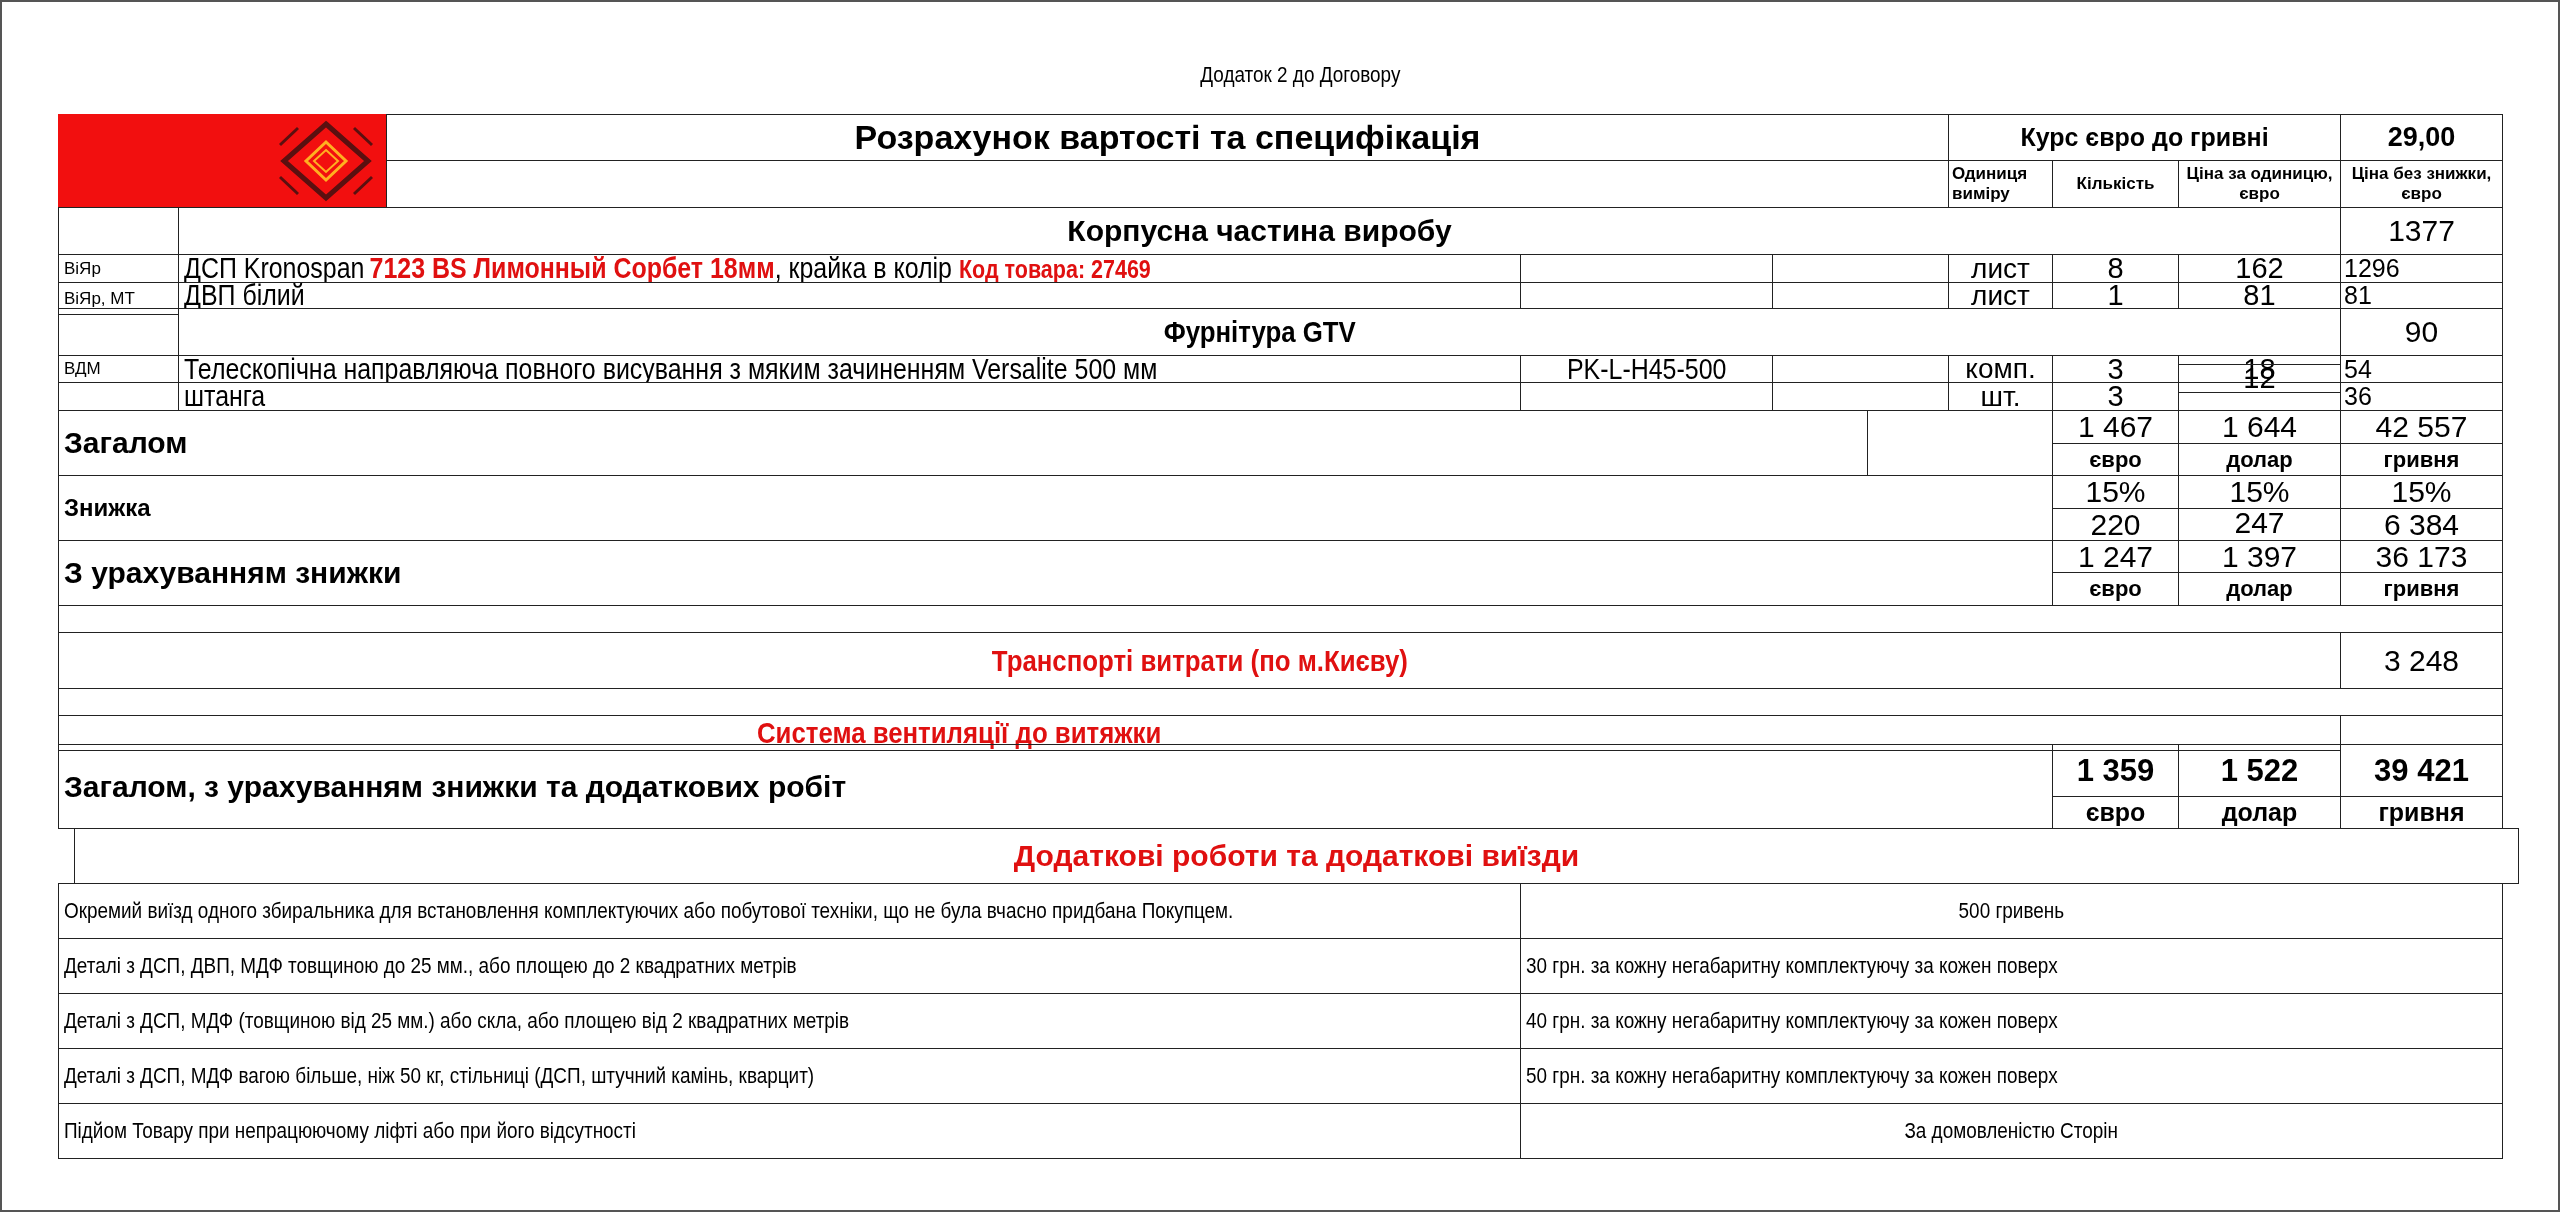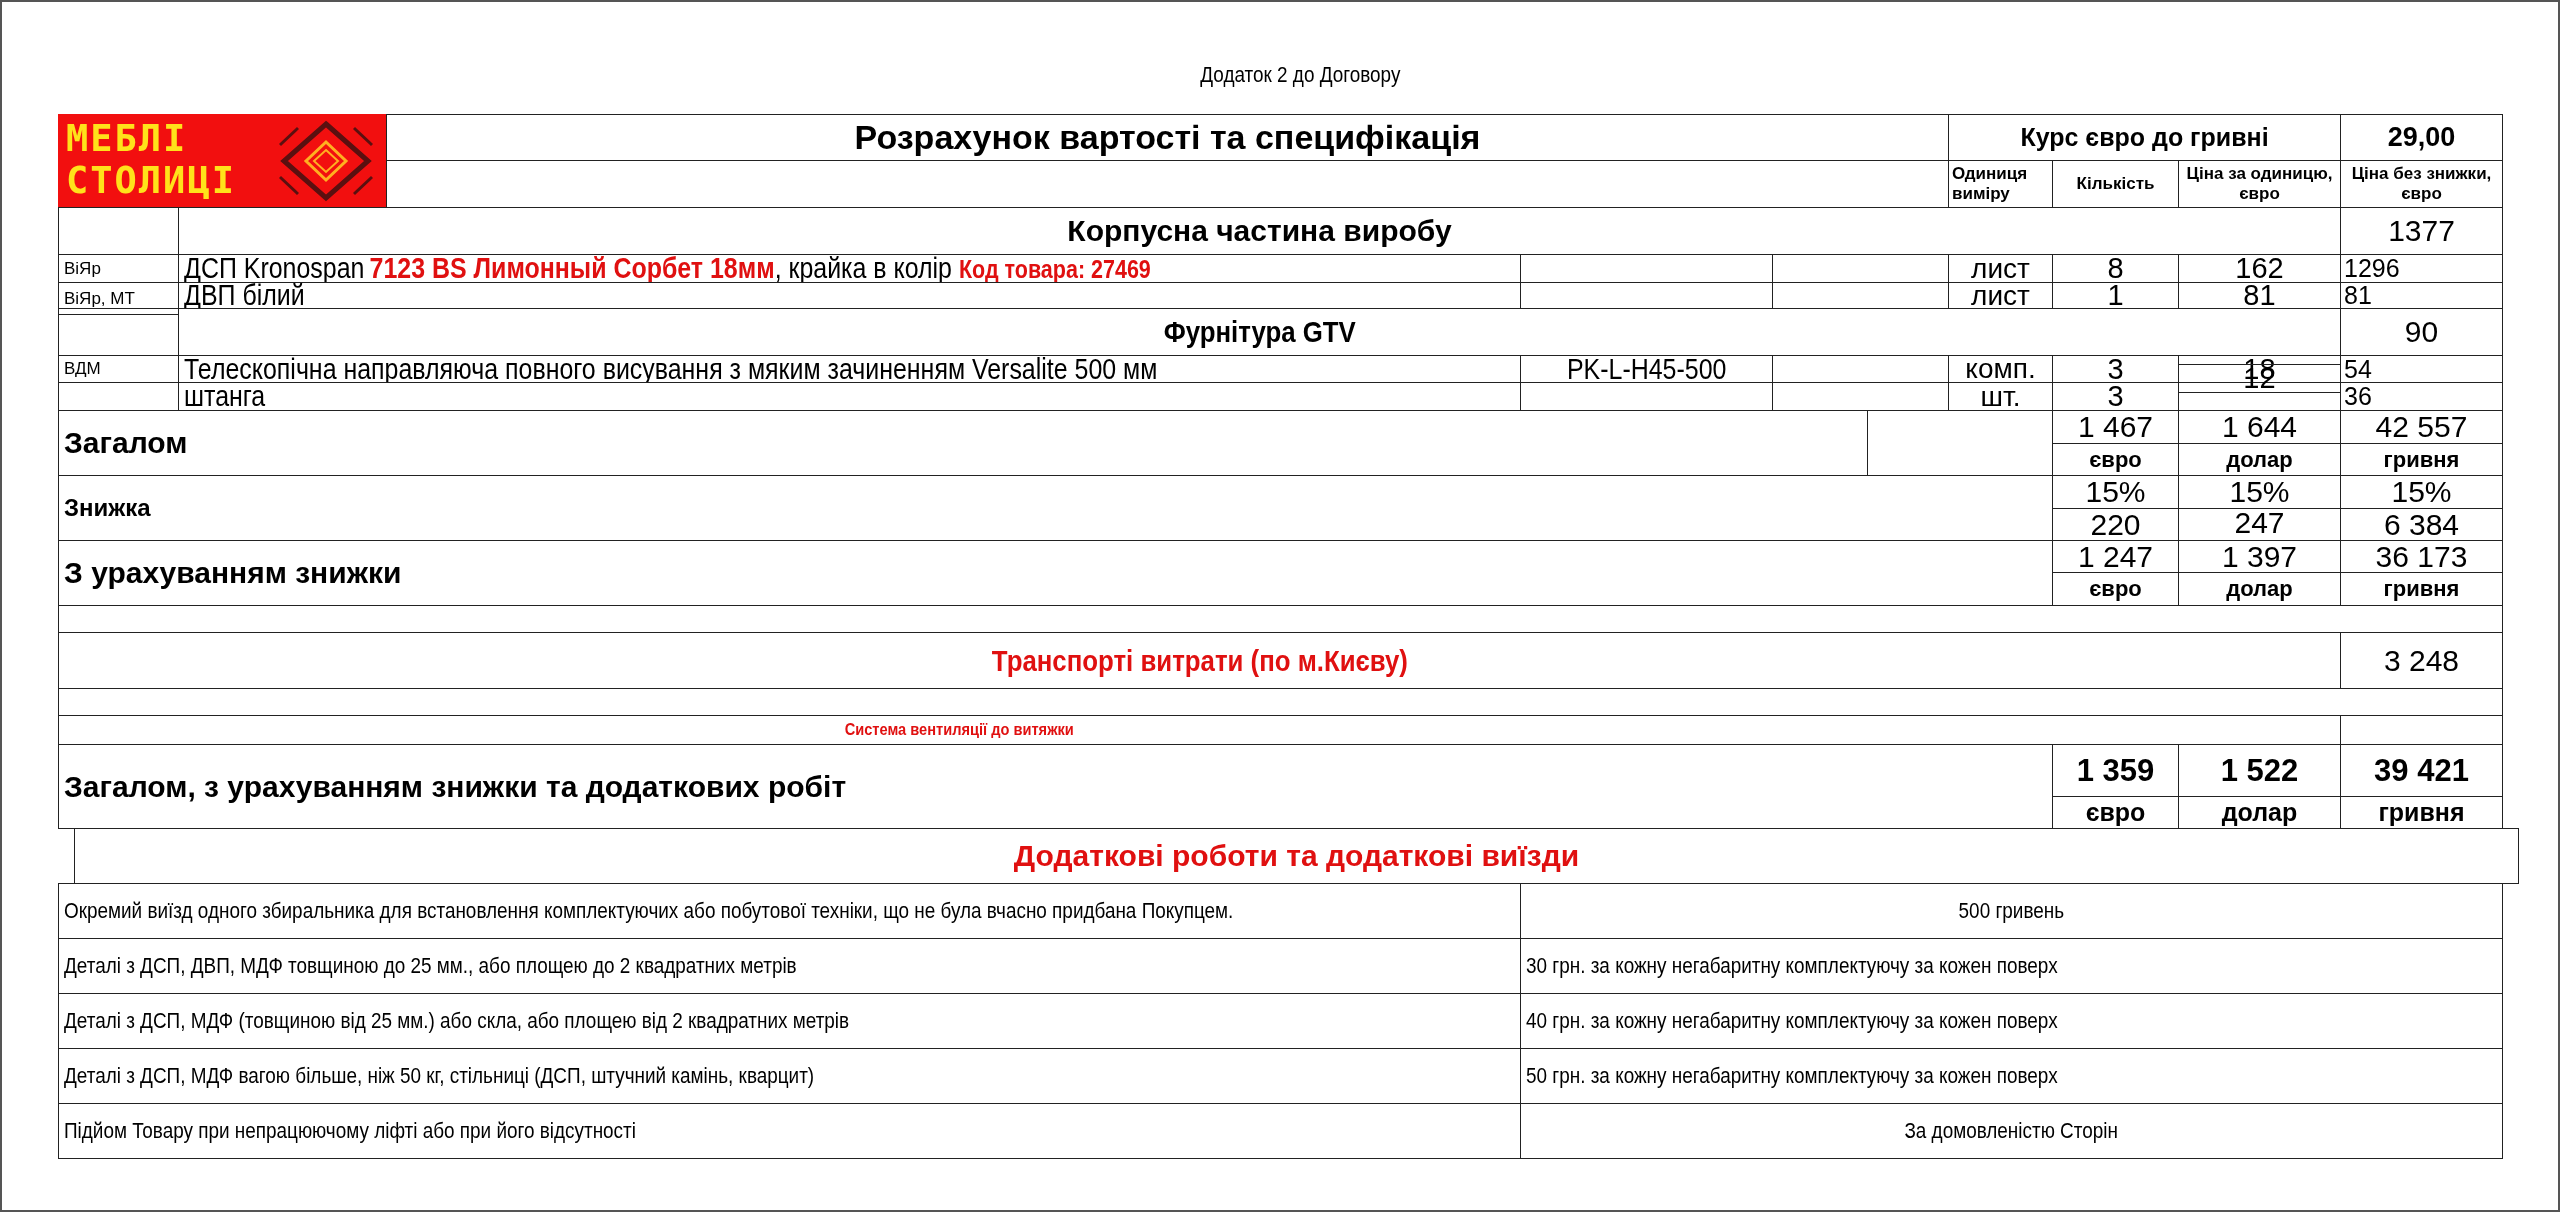--- a/index.html
+++ b/index.html
@@ -22,24 +22,20 @@
 </head>
 <body>
 
 <div class="frame"></div>
 
 <div class="abs" style="left:0;top:62px;width:2600px;text-align:center;font-size:22px;">
   <span class="narrowc">Додаток 2 до Договору</span>
 </div>
 
 <div class="logo">
-  <div class="logo-text">
-    <div>МЕБЛІ</div>
-    <div>СТОЛИЦІ</div>
-  </div>
   <svg class="logo-mark" viewBox="0 0 96 82">
     <polygon points="48,4 90,41 48,78 6,41" fill="none" stroke="#5a1010" stroke-width="5"></polygon>
     <polygon points="48,22 68,41 48,60 28,41" fill="none" stroke="#ffb020" stroke-width="3"></polygon>
     <polygon points="48,30 60,41 48,52 36,41" fill="none" stroke="#ffb020" stroke-width="2"></polygon>
     <line x1="2" y1="25" x2="20" y2="8" stroke="#5a1010" stroke-width="3"></line>
     <line x1="94" y1="25" x2="76" y2="8" stroke="#5a1010" stroke-width="3"></line>
     <line x1="2" y1="57" x2="20" y2="74" stroke="#5a1010" stroke-width="3"></line>
     <line x1="94" y1="57" x2="76" y2="74" stroke="#5a1010" stroke-width="3"></line>
   </svg>
 </div>
@@ -247,21 +243,21 @@
 
 <div class="cell c b red" style="left:58px;top:632px;width:2283px;height:57px;font-size:30px;">
   <span class="narrowc">Транспорті витрати (по м.Києву)</span>
 </div>
 <div class="cell c" style="left:2340px;top:632px;width:163px;height:57px;font-size:30px;">
   <span>3 248</span>
 </div>
 
 <div class="cell" style="left:58px;top:688px;width:2445px;height:28px;"></div>
 
-<div class="cell c b red" style="left:58px;top:715px;width:2283px;height:30px;font-size:17px;">
+<div class="cell c b red" style="left:58px;top:715px;width:2283px;height:36px;font-size:30px;">
   <span class="narrowc" style="margin-right:480px;">Система вентиляції до витяжки</span>
 </div>
 <div class="cell c" style="left:2340px;top:715px;width:163px;height:30px;font-size:25px;">
   <span></span>
 </div>
 
 <div class="cell l b" style="left:58px;top:744px;width:1995px;height:85px;font-size:30px;">
   <span>Загалом, з урахуванням знижки та додаткових робіт</span>
 </div>
 <div class="cell c b" style="left:2052px;top:744px;width:127px;height:53px;font-size:31px;">

